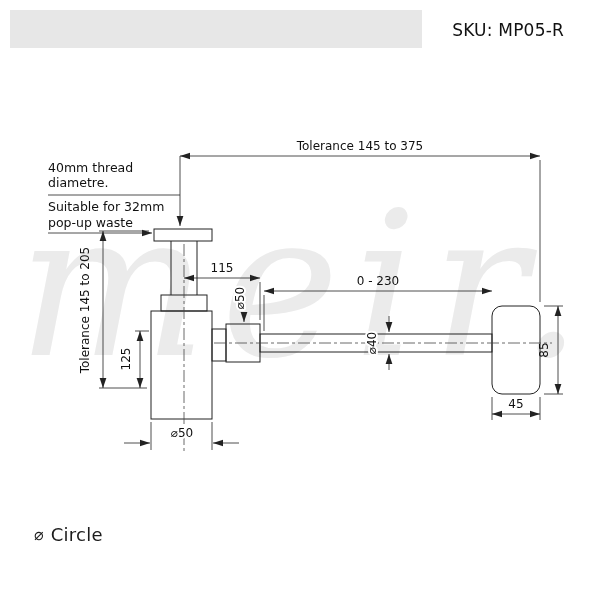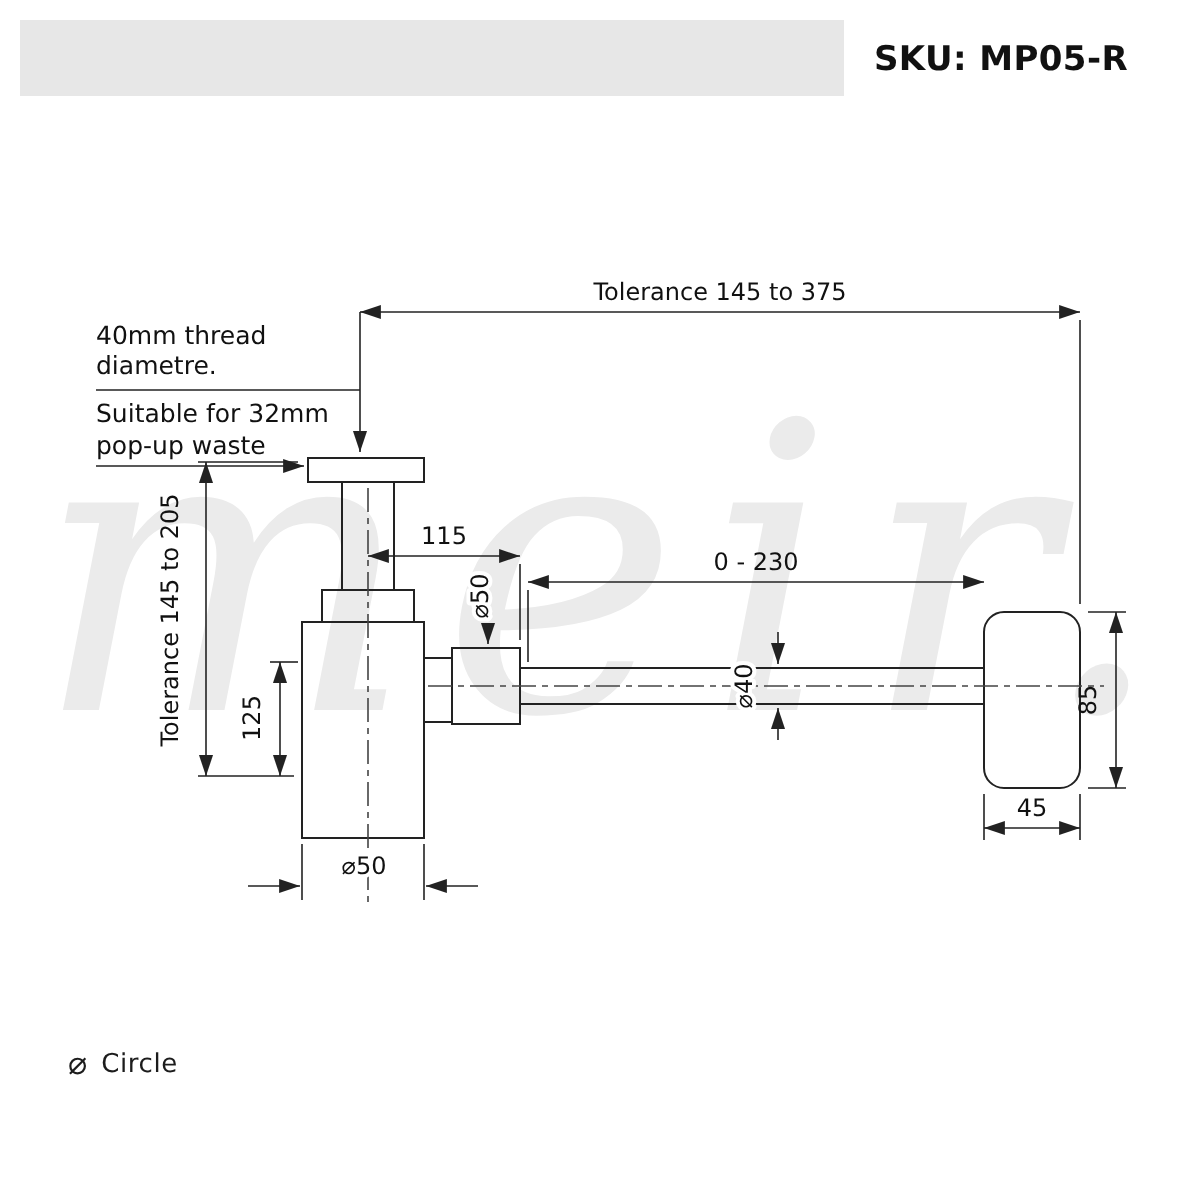--- a/index.html
+++ b/index.html
@@ -2,25 +2,25 @@
 <html><head>
 <meta charset="utf-8">
 <style>
   html,body{margin:0;padding:0;}
   body{
     width:600px;height:600px;position:relative;overflow:hidden;
     background:#ffffff;color:#111;
     font-family:"DejaVu Sans","Liberation Sans",sans-serif;
   }
   .header-bar{position:absolute;left:10px;top:10px;width:412px;height:38px;background:#e7e7e7;}
-  .sku{position:absolute;top:20px;right:36px;font-size:17px;font-weight:bold;color:#111;letter-spacing:.2px;}
+  .sku{position:absolute;top:20px;right:36px;font-size:17px;font-weight:normal;color:#111;letter-spacing:.2px;}
   .drawing{position:absolute;left:0;top:0;width:600px;height:600px;}
   .footer{position:absolute;left:34px;top:524px;display:flex;align-items:center;gap:7px;color:#1c1c1c;}
   .footer .glyph{font-size:16px;line-height:1;}
-  .footer .lbl{font-size:13px;letter-spacing:.3px;}
+  .footer .lbl{font-size:18px;letter-spacing:.3px;}
 
   
   text.dim{font-family:"DejaVu Sans","Liberation Sans",sans-serif;font-size:12px;fill:#111;}
   text.note{font-family:"DejaVu Sans","Liberation Sans",sans-serif;font-size:12.5px;fill:#111;}
   text.halo{paint-order:stroke;stroke:#ffffff;stroke-width:4px;stroke-linejoin:round;}
   text.wm{font-family:"DejaVu Serif","Liberation Serif",serif;font-style:italic;fill:#ebebeb;}
   .shape{stroke:#222;stroke-width:1;fill:none;}
   .dimline{stroke:#222;stroke-width:0.8;fill:none;}
   .cline{stroke:#444;stroke-width:0.8;fill:none;stroke-dasharray:12 3 3 3;}
 </style>

